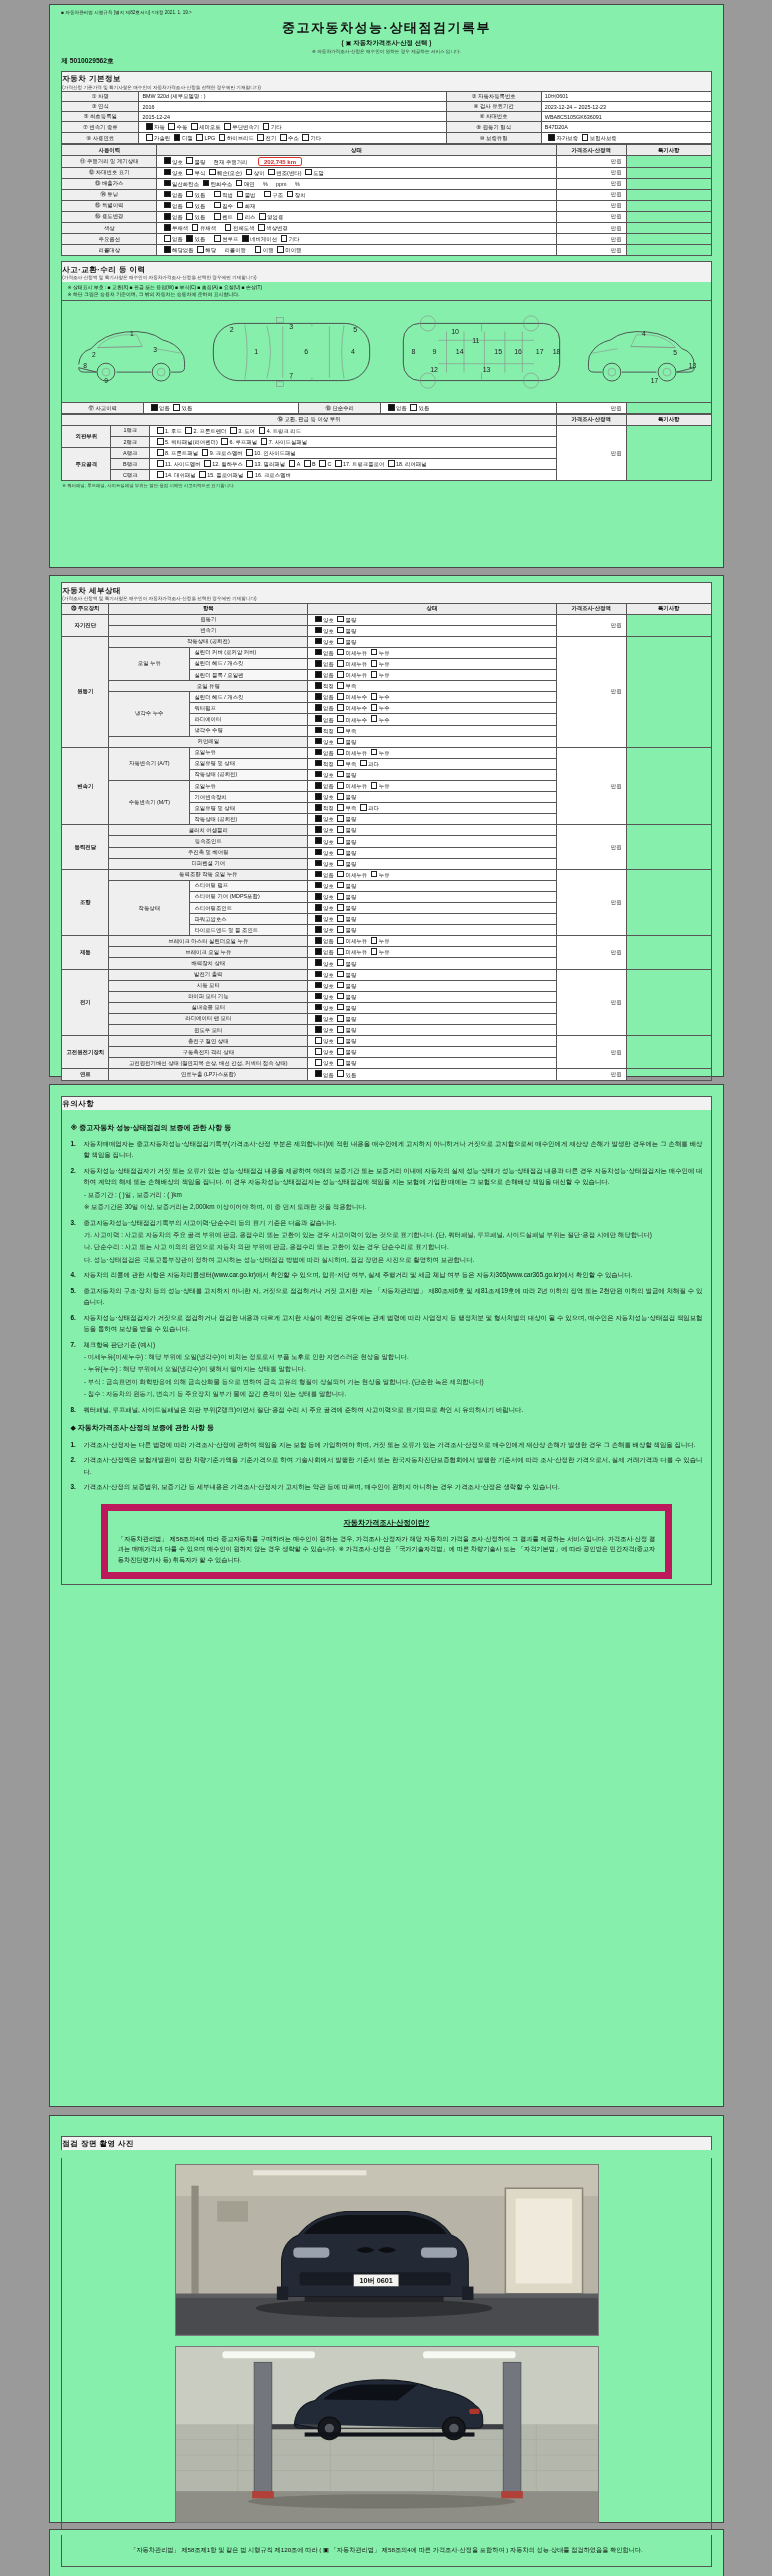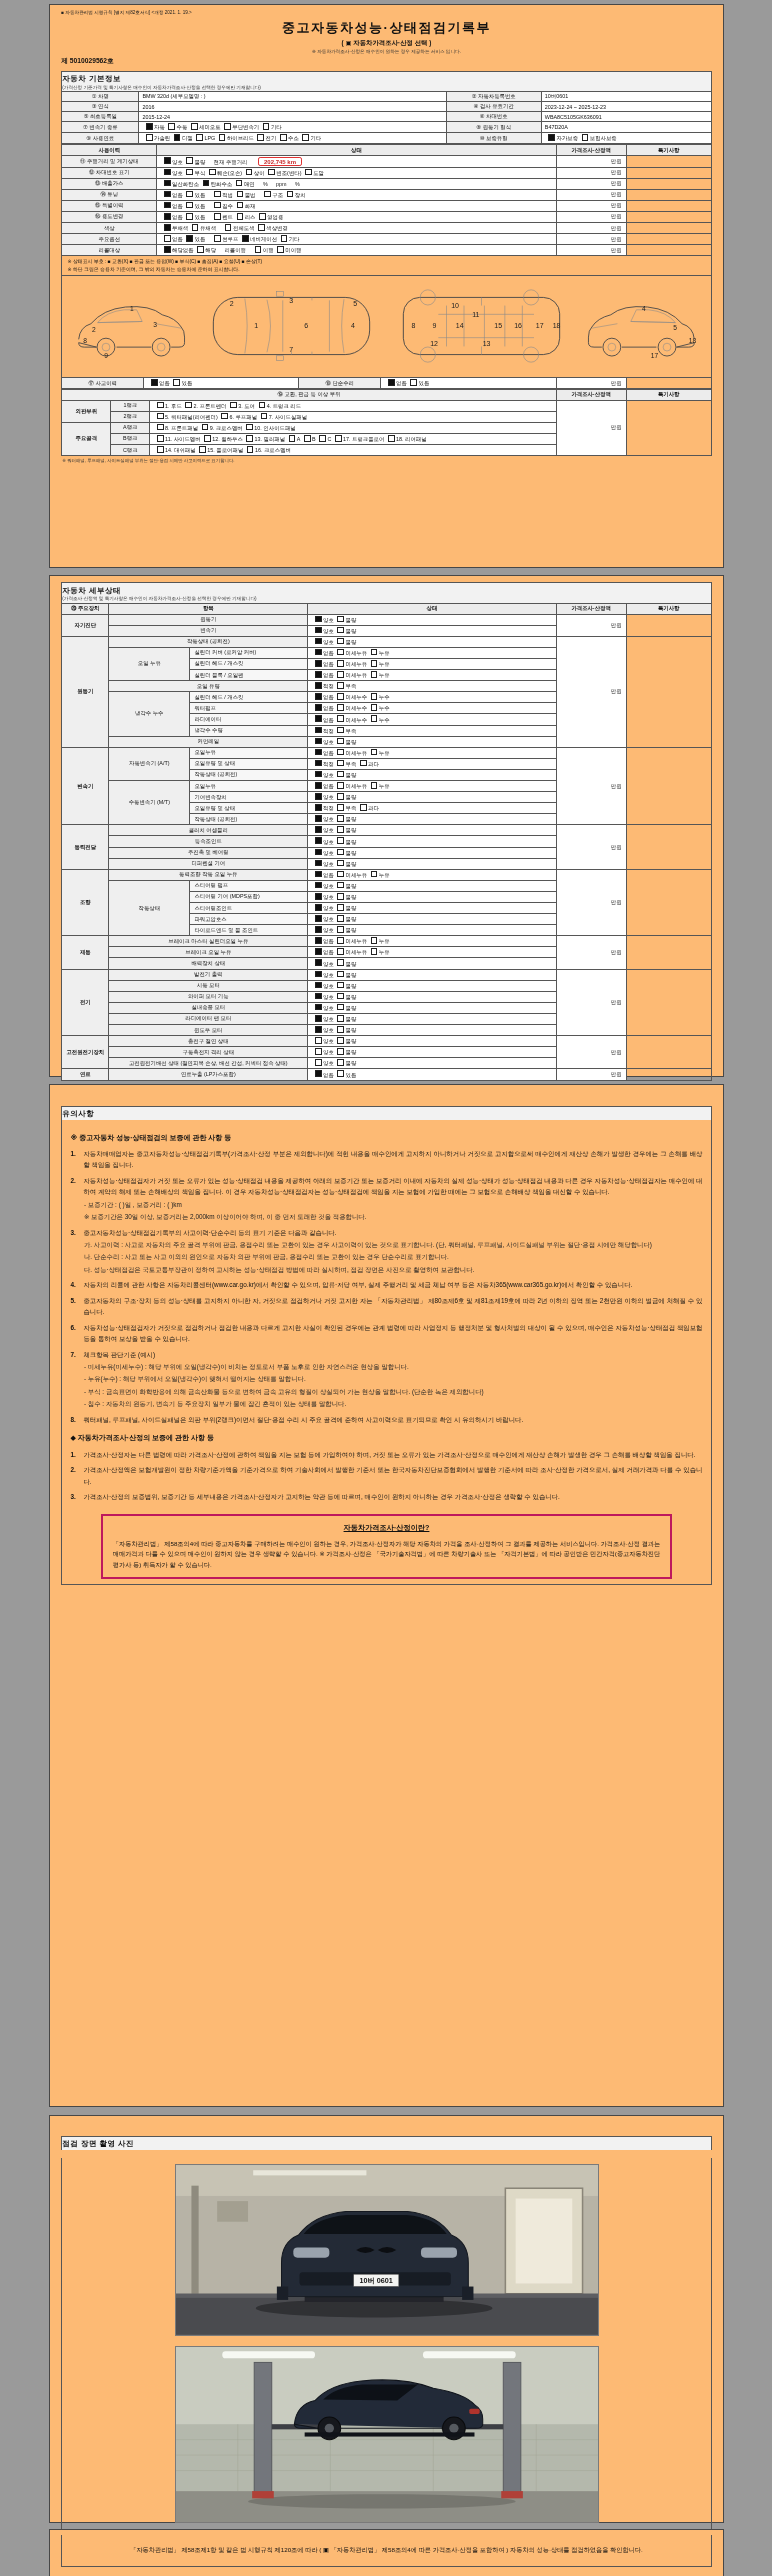--- a/index.html
+++ b/index.html
@@ -1,17 +1,17 @@
 <!DOCTYPE html>
 <html style="font-size:8.2px"><head>
 <meta charset="utf-8">
 <style>
   html,body{margin:0;padding:0;width:773px;height:2576px;overflow:hidden;
     background:#9a9a9a;font-family:"Liberation Sans","DejaVu Sans",sans-serif;color:#111;}
-  .page{width:675px;margin:0 auto;background:#fdba74;border:0.5px solid #474747;
+  .page{width:675px;margin:0 auto;background:#86efac;border:0.5px solid #474747;
     box-sizing:border-box;padding:5.2px 11.3px;position:relative;}
   #page1{margin-top:4.1px;height:564px;}
   #page2{margin-top:7.2px;height:502px;}
   #page3{margin-top:7.2px;height:1023px;}
   #page4{margin-top:7.2px;height:408px;}
   #page5{margin-top:6.2px;height:93px;}
 
   .formref{font-size:4.6px;color:#222;margin:0 0 4.1px;}
   .title{font-size:13px;font-weight:bold;text-align:center;letter-spacing:1.5px;}
   .subtitle{text-align:center;font-size:6.4px;margin-top:1.5px;font-weight:bold;}
@@ -50,21 +50,21 @@
 
   .finnote{font-size:4.4px;color:#333;padding:1.5px 1px 0;}
 
   
   .notices{padding:4.1px 8.2px 0;font-size:6.4px;line-height:1.78;text-align:justify;}
   .nh{font-weight:bold;font-size:7px;margin:7.2px 0 3.1px;}
   .np{display:flex;gap:2.6px;margin:4.1px 0 1px;}
   .nn{flex:none;width:10.3px;font-weight:bold;}
   .nt{flex:1;}
   .nsub{margin:1px 0 1px 13.4px;color:#222;}
-  .nbox{border:2px solid #be185d;margin:11.3px 31px 5.2px;padding:6.2px 9.3px;}
+  .nbox{border:7px solid #be185d;margin:11.3px 31px 5.2px;padding:6.2px 9.3px;}
   .nbox-title{font-weight:bold;text-align:center;font-size:7.2px;margin-bottom:4.1px;
     text-decoration:underline;}
   .nbox-text{font-size:6.2px;line-height:1.7;text-align:justify;}
 
   
   .photo-wrap{text-align:center;margin-top:7.2px;}
   .photo{display:inline-block;border:0.5px solid #7a7a7a;margin:4.1px 0;}
 
   
   .sign-text{font-size:6.2px;text-align:center;margin:7.2px 15.5px 3.1px;line-height:1.8;}
@@ -190,20 +190,24 @@
         </tr>
         <tr>
           <td class="lb">리콜대상</td>
           <td class="vl"><span class="seg"><span class="opt"><span class="cb on"></span><span>해당없음</span></span><span class="opt"><span class="cb"></span><span>해당</span></span></span><span class="seg txt">리콜이행</span><span class="seg"><span class="opt"><span class="cb"></span><span>이행</span></span><span class="opt"><span class="cb"></span><span>미이행</span></span></span></td>
           <td class="pr">만원</td>
           <td></td>
         </tr>
       </tbody>
   </table>
 
+  <div class="sec">
+    <div class="st">사고·교환·수리 등 이력</div>
+    <div class="sn">(가격조사·산정액 및 특기사항은 매수인이 자동차가격조사·산정을 선택한 경우에만 기재합니다)</div>
+  </div>
   <div class="legend">
     <div>※ 상태표시 부호 :   ■ 교환(X)    ■ 판금 또는 용접(W)    ■ 부식(C)    ■ 흠집(A)    ■ 요철(U)    ■ 손상(T)</div>
     <div>※ 하단 그림은 승용차 기준이며, 그 밖의 자동차는 승용차에 준하여 표시합니다.</div>
   </div>
 
   <div class="diag">
 
     <svg id="svg-front" width="117" height="87" viewBox="0 0 210 150">
       <path class="car" d="M12,98 Q14,76 34,70 Q56,44 96,40 Q140,36 162,54 Q186,60 196,76 Q202,82 202,94 L202,104 Q202,112 192,112 L178,112 M142,112 L80,112 M44,112 L22,112 Q12,112 12,104 Z"></path>
       <path class="car2" d="M46,68 Q62,48 94,45 L116,45 L126,66 Z"></path>
@@ -650,21 +654,21 @@
           <td class="lb">가격·조사산정자</td>
           <td class="vl"></td>
         </tr>
       </tbody>
   </table>
   <div class="finnote">※ 가격조사·산정액 및 특기사항은 매수인이 자동차가격조사·산정을 선택한 경우에만 적습니다.</div>
   <div class="finnote">※ 본 기록부는 중고자동차 매매 시 매수인에게 교부됩니다.</div>
 </div>
 
 <div class="page" id="page3">
-  <div class="sec" style="margin-top:15px;">
+  <div class="sec" style="margin-top:5px;">
     <div class="st">유의사항</div>
   </div>
   <div class="notices" id="notices-body" style="border:0.5px solid #565656;border-top:none;">
       <div class="nh">※ 중고자동차 성능·상태점검의 보증에 관한 사항 등</div>
       <div class="np">
         <span class="nn">1.</span>
         <span class="nt">자동차매매업자는 중고자동차성능·상태점검기록부(가격조사·산정 부분은 제외합니다)에 적힌 내용을 매수인에게 고지하지 아니하거나 거짓으로 고지함으로써 매수인에게 재산상 손해가 발생한 경우에는 그 손해를 배상할 책임을 집니다.</span>
       </div>
       <div class="np">
         <span class="nn">2.</span>

